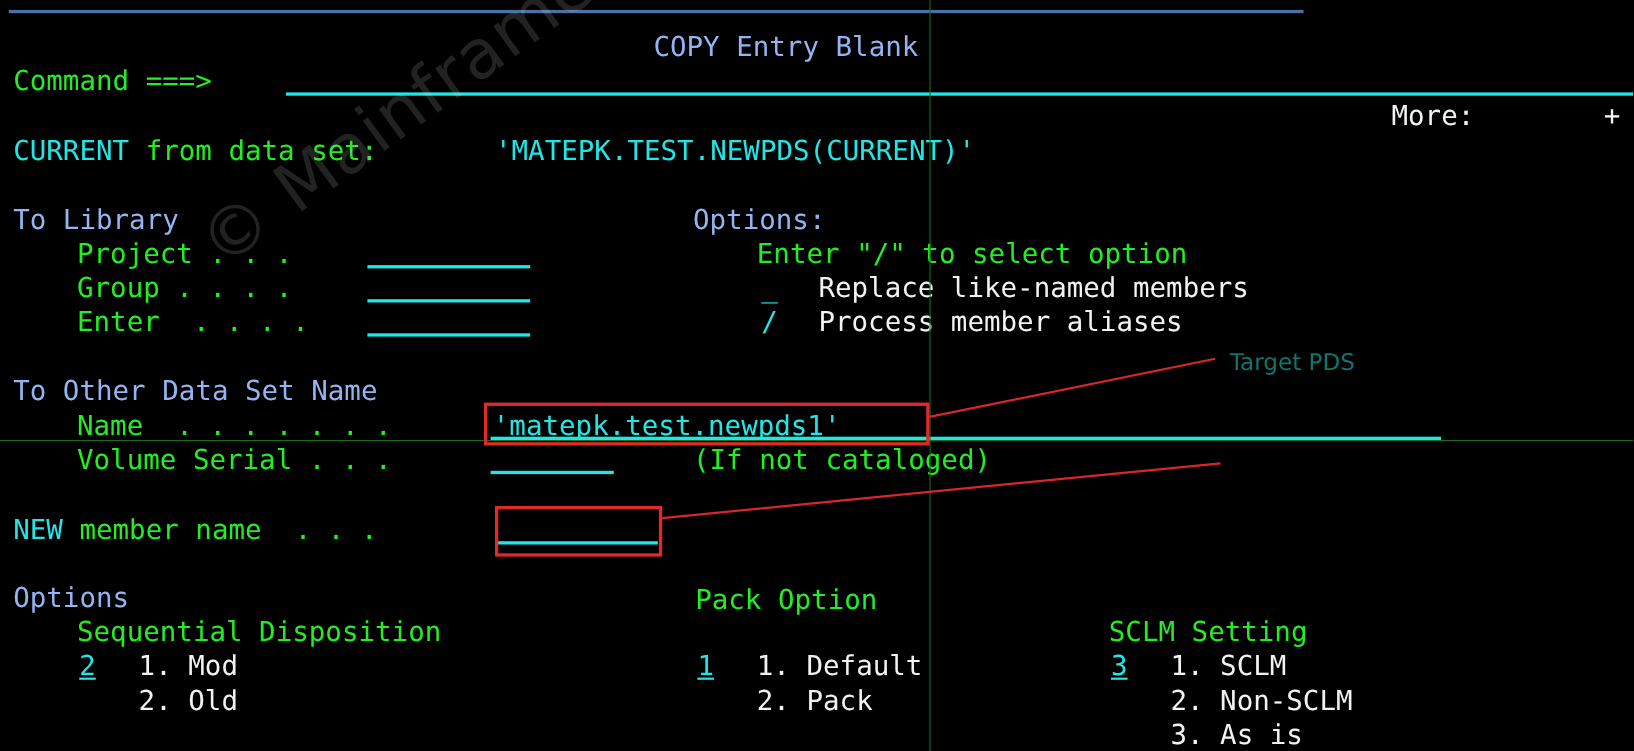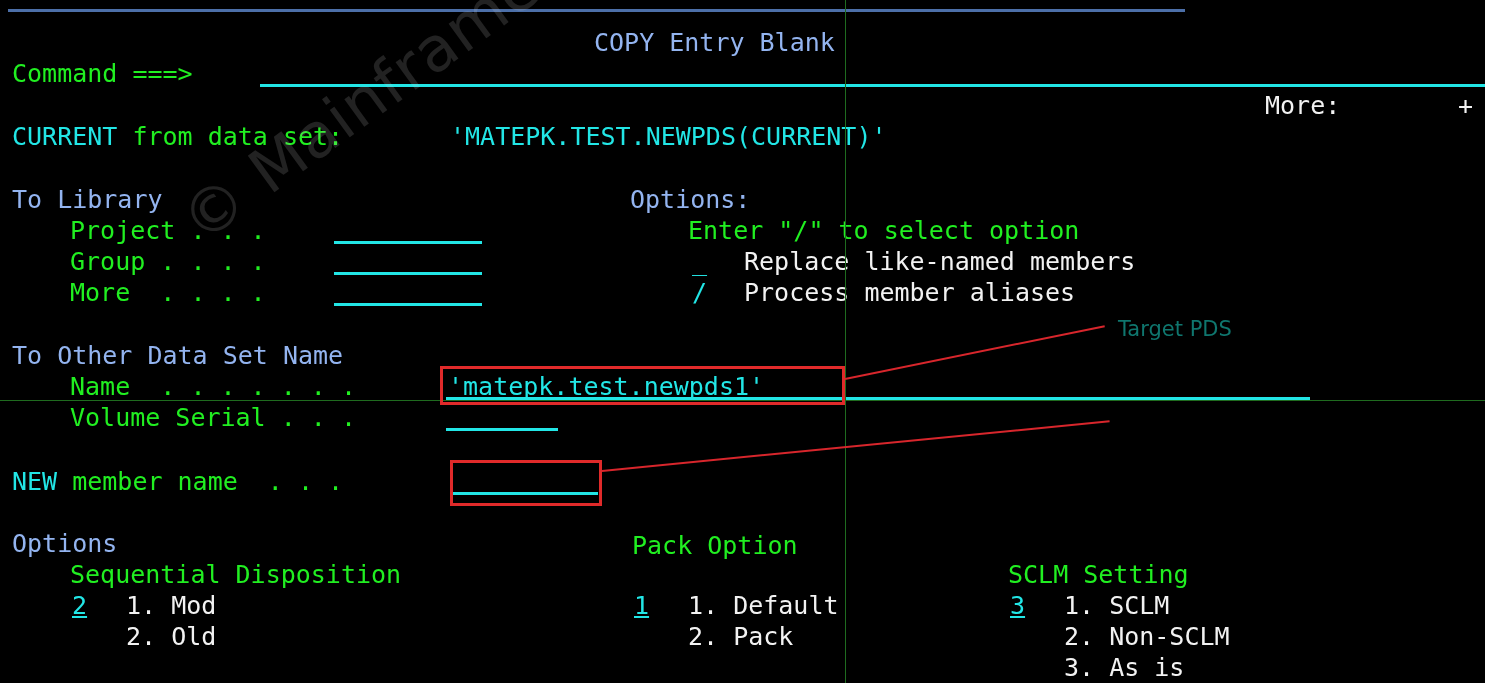--- a/index.html
+++ b/index.html
@@ -125,21 +125,21 @@
   <div class="row c-blue" style="left:12px; top:184px;">To Library</div>
 
   <div class="row c-green" style="left:70px; top:215px;">Project . . .</div>
   <div class="row c-cyan" style="left:336px; top:215px;"></div>
   <div class="fieldline" style="left:334px; top:241px; width:148px;"></div>
 
   <div class="row c-green" style="left:70px; top:246px;">Group . . . .</div>
   <div class="row c-cyan" style="left:336px; top:246px;"></div>
   <div class="fieldline" style="left:334px; top:272px; width:148px;"></div>
 
-  <div class="row c-green" style="left:70px; top:277px;">More  . . . .</div>
+  <div class="row c-green" style="left:70px; top:277px;">Enter  . . . .</div>
   <div class="row c-cyan" style="left:336px; top:277px;"></div>
   <div class="fieldline" style="left:334px; top:303px; width:148px;"></div>
 
   <div class="row c-blue" style="left:630px; top:184px;">Options:</div>
   <div class="row c-green" style="left:688px; top:215px;">Enter "/" to select option</div>
 
   <div class="row c-cyan" style="left:692px; top:246px;">_</div>
   <div class="row c-white" style="left:744px; top:246px;">Replace like-named members</div>
 
   <div class="row c-cyan" style="left:692px; top:277px;">/</div>
@@ -147,20 +147,21 @@
 
   <div class="row c-blue" style="left:12px; top:340px;">To Other Data Set Name</div>
 
   <div class="row c-green" style="left:70px; top:371px;">Name  . . . . . . .</div>
   <div class="row c-cyan" style="left:448px; top:371px;">'matepk.test.newpds1'</div>
   <div class="fieldline" style="left:446px; top:397px; width:864px;"></div>
 
   <div class="row c-green" style="left:70px; top:402px;">Volume Serial . . .</div>
   <div class="row c-cyan" style="left:448px; top:402px;"></div>
   <div class="fieldline" style="left:446px; top:428px; width:112px;"></div>
+  <div class="row c-green" style="left:630px; top:402px;">(If not cataloged)</div>
 
   <div class="row" style="left:12px; top:466px;"><span class="c-cyan">NEW</span><span class="c-green"> member name  . . .</span></div>
   <div class="row c-cyan" style="left:452px; top:466px;"></div>
   <div class="fieldline" style="left:450px; top:492px; width:148px;"></div>
 
   <div class="row c-blue" style="left:12px; top:528px;">Options</div>
 
   <div class="row c-green" style="left:70px; top:559px;">Sequential Disposition</div>
   <div class="row c-cyan" style="left:72px; top:590px; text-decoration:underline;">2</div>
   <div class="row c-white" style="left:126px; top:590px;">1. Mod</div>

